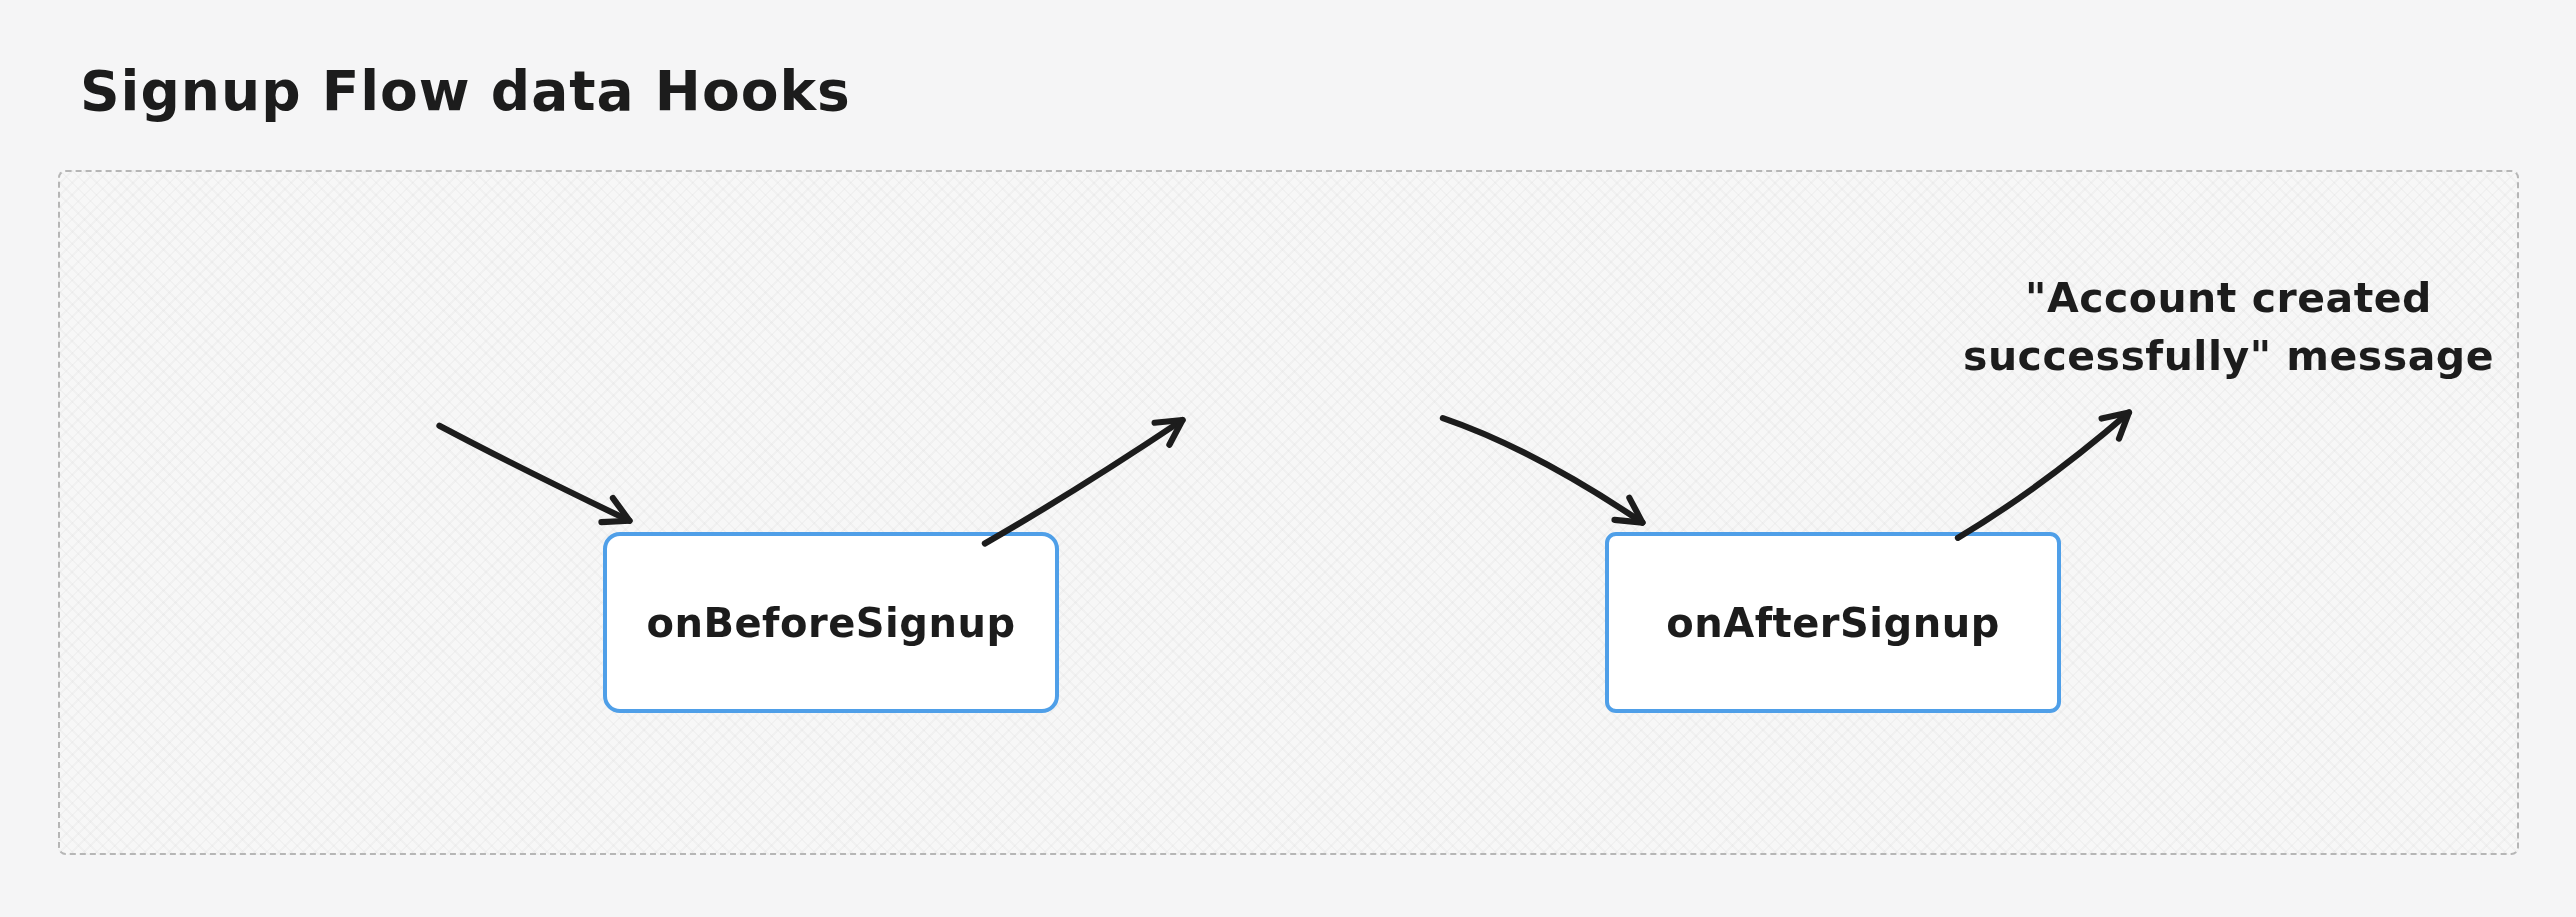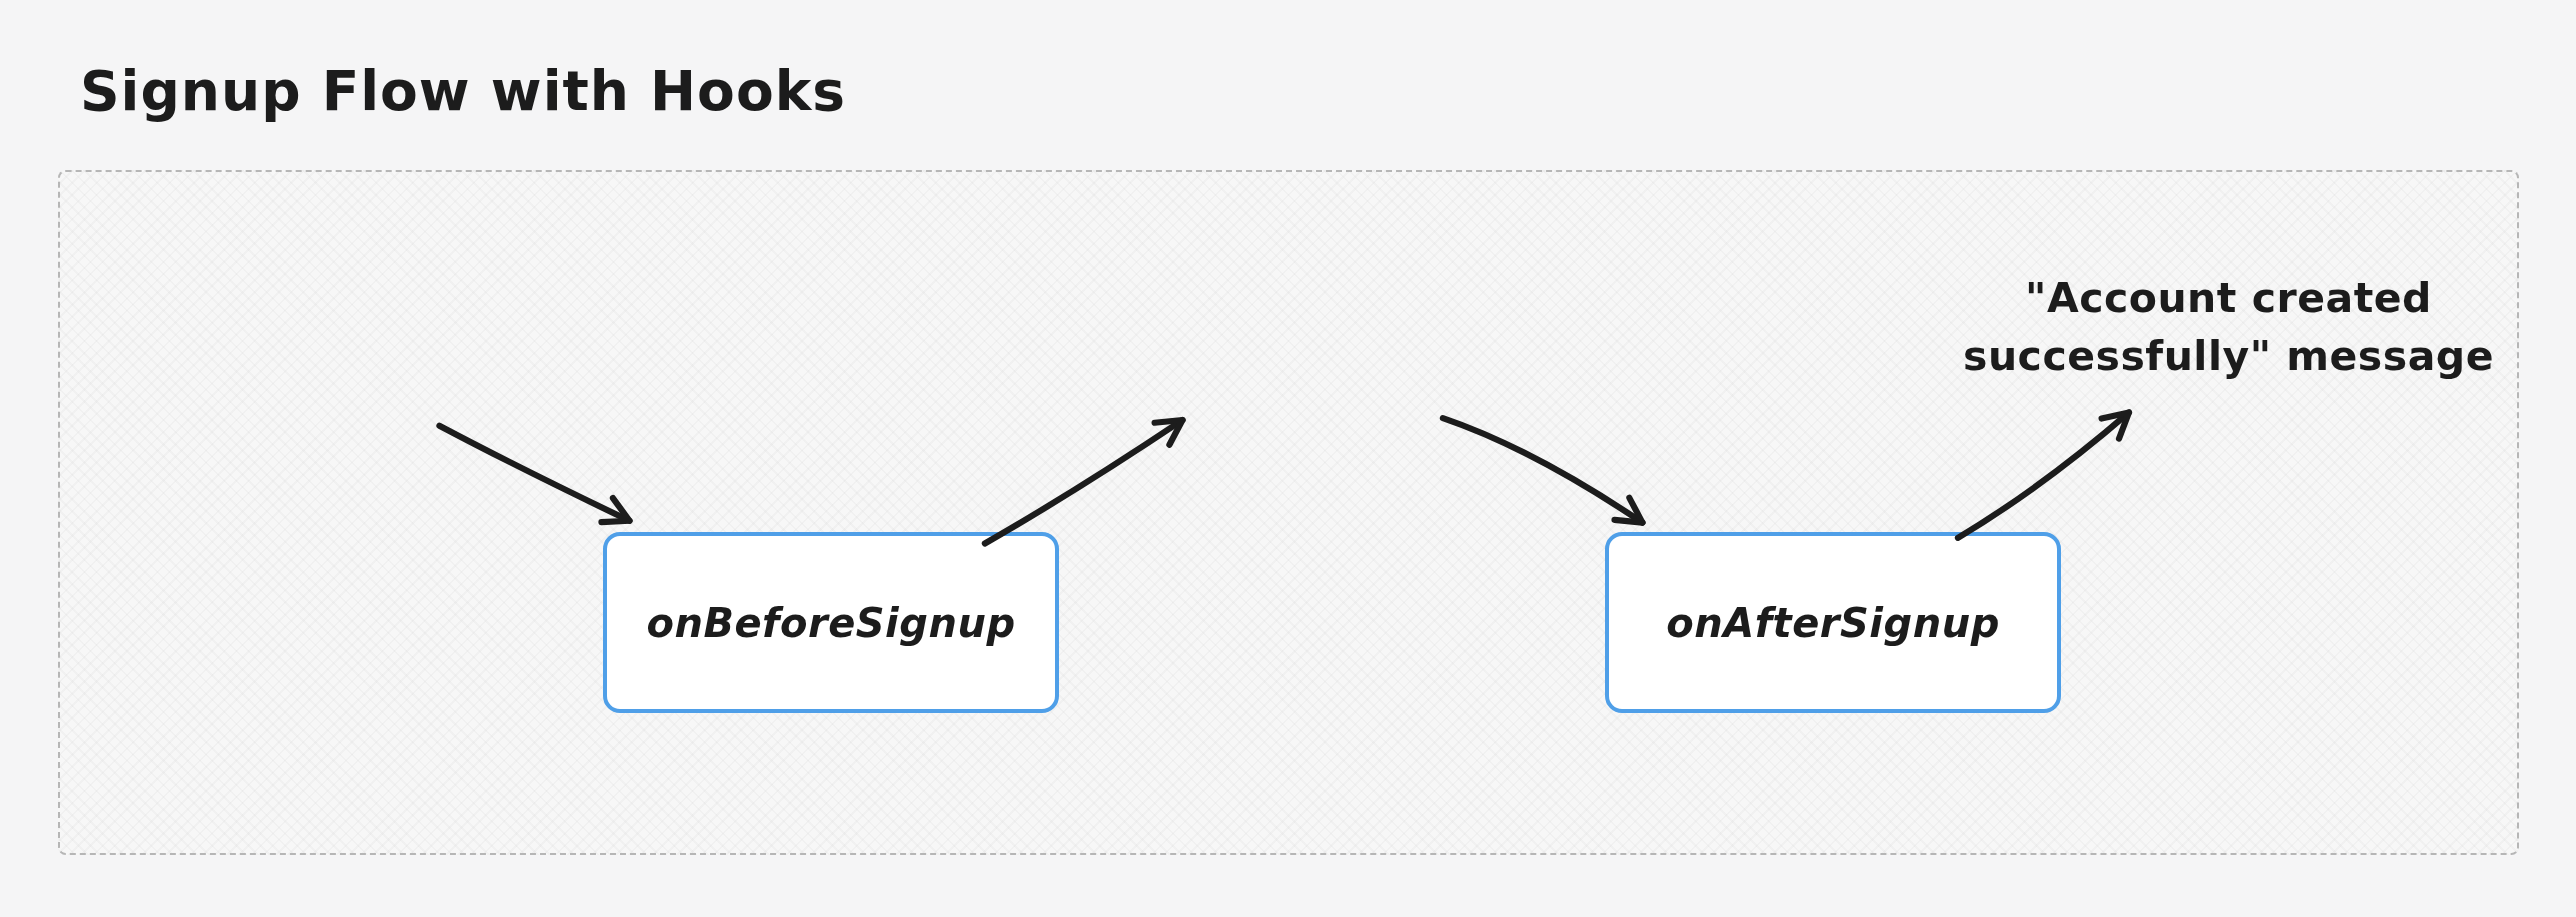--- a/index.html
+++ b/index.html
@@ -63,27 +63,26 @@
     width: 456px;
     height: 181px;
     background: #ffffff;
     border: 4.8px solid var(--hook-border);
     border-radius: 17px;
     display: flex;
     align-items: center;
     justify-content: center;
   }
   .hook-1 { left: 603px;  top: 532px; }
-  .hook-2 { left: 1605px; top: 532px; }
+  .hook-2 { left: 1605px; top: 532px; border-radius: 11px; }
   .hook span {
     font-size: 40px;
     font-weight: 700;
     letter-spacing: 0.5px;
     color: var(--text);
-    font-style: italic;
   }
   .arrows {
     position: absolute;
     left: 0; top: 0;
     width: 2576px;
     height: 917px;
     pointer-events: none;
   }
   .arrow-path {
     fill: none;
@@ -97,21 +96,21 @@
     stroke-width: 6.5;
     stroke-linecap: round;
     stroke-linejoin: round;
   }
 </style>
 </head>
 <body>
 
 <div class="canvas">
 
-  <h1 class="title">Signup Flow with Hooks</h1>
+  <h1 class="title">Signup Flow data Hooks</h1>
 
   <div class="frame"></div>
 
 
 
   <div class="annotation ann-3">"Account created
 successfully" message</div>
 
   <div class="hook hook-1">
     <span>onBeforeSignup</span>

